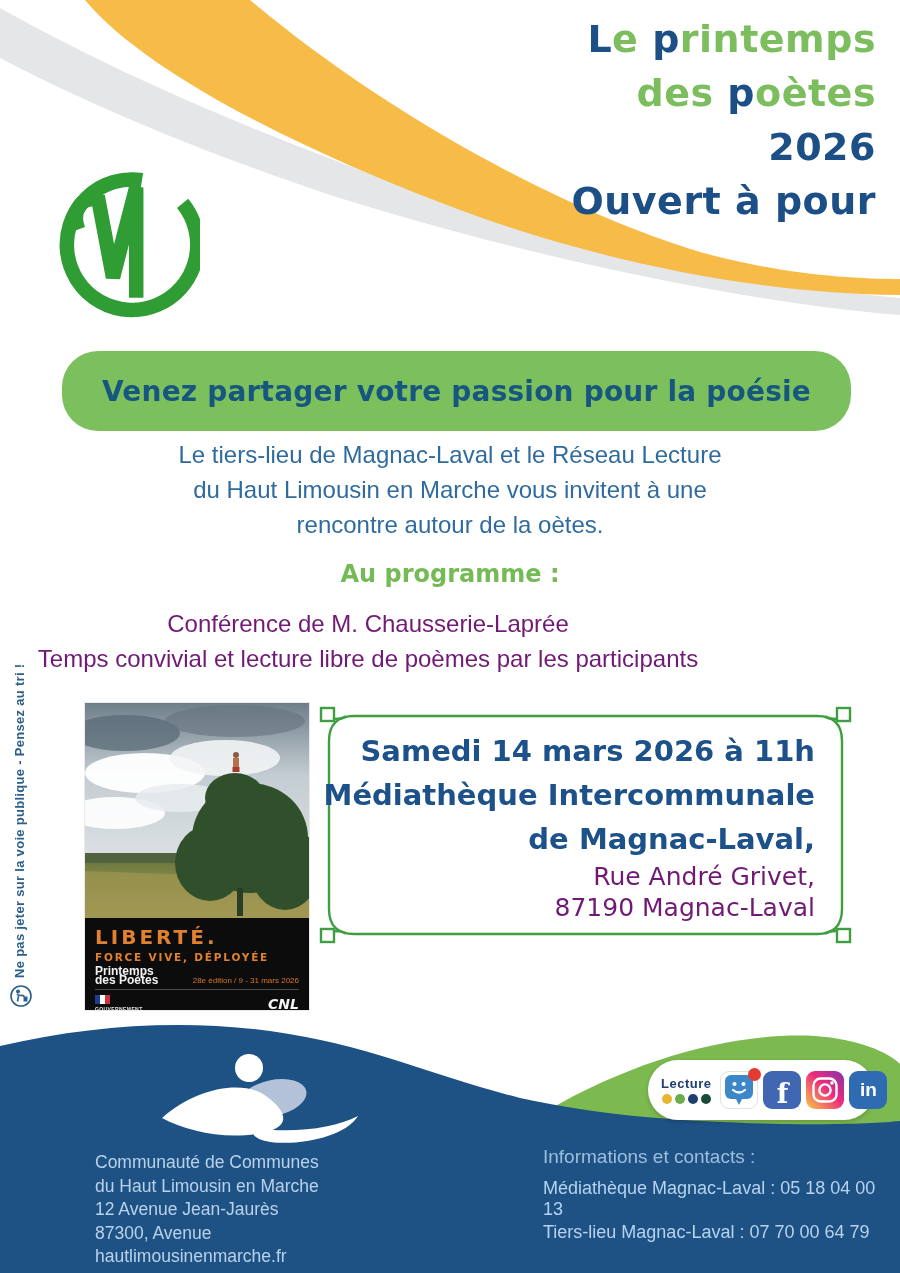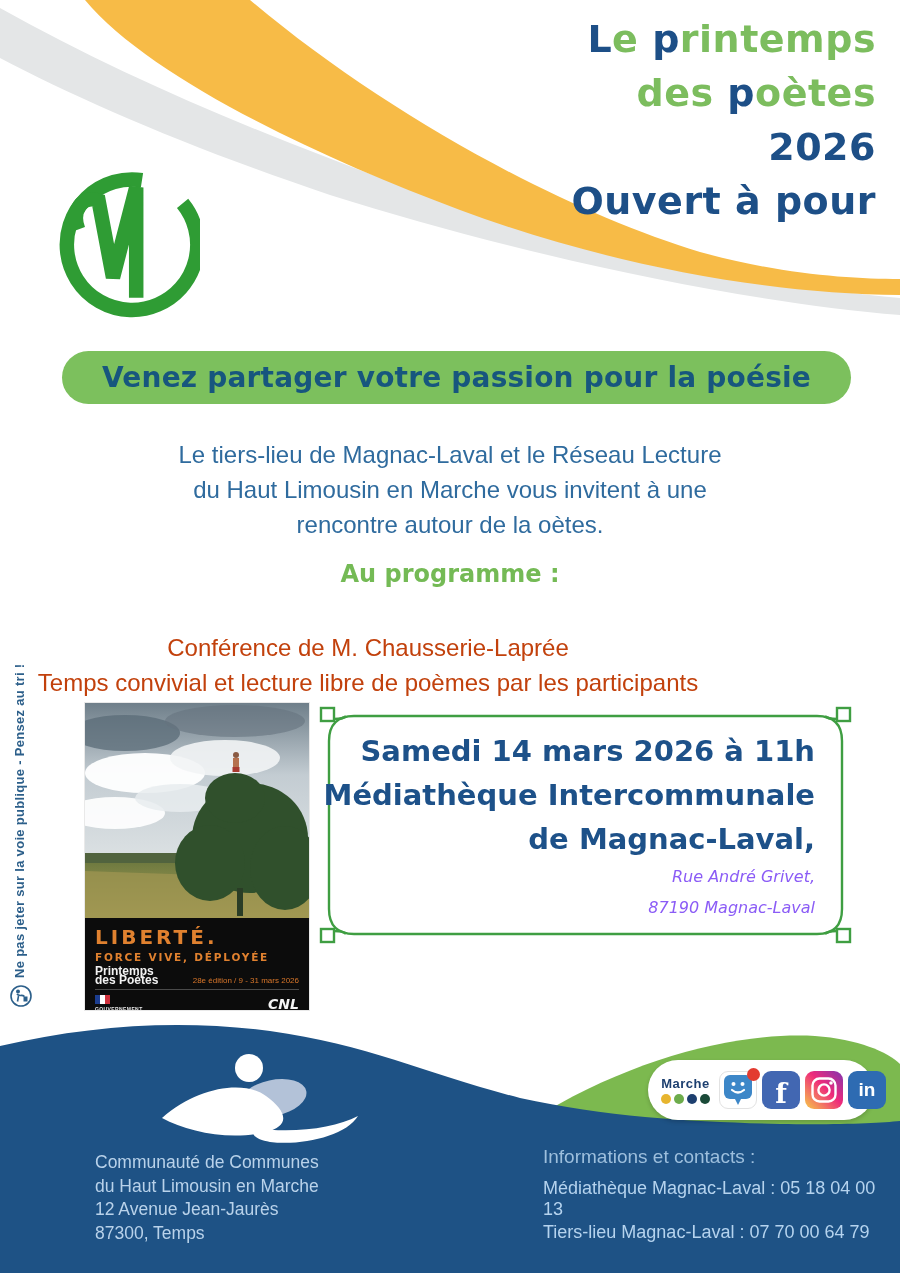--- a/index.html
+++ b/index.html
@@ -20,40 +20,40 @@
   
   .title {
     position:absolute; top:12px; right:24px; text-align:right;
     font-family:"DejaVu Sans", sans-serif; font-weight:bold;
     font-size:38px; line-height:54px; color:#1d4f87; letter-spacing:.5px;
   }
   .title .grn { color:#7cbd5e; }
 
   
   .banner {
-    position:absolute; left:62px; top:351px; width:789px; height:53px;
+    position:absolute; left:62px; top:351px; width:789px; height:80px;
     background:#7cc05d; border-radius:36px;
     display:flex; align-items:center; justify-content:center;
     font-family:"DejaVu Sans", sans-serif; font-weight:bold;
     font-size:28px; color:#17567e; letter-spacing:.2px;
   }
 
   
   .intro {
     position:absolute; top:437px; left:0; width:900px; text-align:center;
     font-size:24px; line-height:35px; color:#2f6b9e;
   }
   .programme-heading {
     position:absolute; top:560px; left:0; width:900px; text-align:center;
     font-family:"DejaVu Sans", sans-serif; font-weight:bold;
     font-size:24px; color:#74ba55;
   }
   .program-lines {
-    position:absolute; top:630px; left:0; width:736px; text-align:center;
-    font-size:24px; line-height:35px; color:#c2410c;
+    position:absolute; top:606px; left:0; width:736px; text-align:center;
+    font-size:24px; line-height:35px; color:#701a75;
   }
 
   
   .side-note {
     position:absolute; left:12px; top:978px;
     transform:rotate(-90deg); transform-origin:0 0;
     white-space:nowrap; font-size:13px; font-weight:bold;
     color:#2c5f8a; letter-spacing:.3px;
   }
   .tidy-icon { position:absolute; left:9px; top:984px; width:24px; height:24px; }
@@ -85,21 +85,21 @@
   .gov-word { font-size:5px; font-weight:bold; color:#e8e8e8; letter-spacing:.4px; }
   .cnl { font-family:"DejaVu Sans", sans-serif; font-weight:bold; font-style:italic;
          font-size:14px; color:#f5f5f5; }
 
   
   .event-box { position:absolute; left:318px; top:705px; width:535px; height:240px; }
   .event-frame { position:absolute; inset:0; }
   .event-text { position:absolute; top:24px; right:38px; text-align:right;
                 font-family:"DejaVu Sans", sans-serif; color:#1d5189; }
   .event-bold { font-weight:bold; font-size:29px; line-height:44px; }
-  .event-italic { font-style:italic; font-size:16px; line-height:31px; color:#8b5cf6; }
+  .event-italic { font-size:25px; line-height:31px; color:#701a75; }
 
   
   .footer { position:absolute; left:0; top:1020px; width:900px; height:253px; }
   .footer-waves { position:absolute; top:0; left:0; }
   .footer-logo { position:absolute; left:150px; top:22px; }
   .footer-org {
     position:absolute; left:95px; top:131px;
     font-size:17.5px; line-height:23.5px; color:#b9d2ea;
   }
   .footer-contacts { position:absolute; left:543px; top:126px; color:#abcdea; }
@@ -277,32 +277,33 @@
       <ellipse cx="123" cy="56" rx="34" ry="18" fill="#b3c2d8" transform="rotate(-12 123 56)"></ellipse>
       <circle cx="99" cy="26" r="14" fill="#ffffff"></circle>
       <path d="M 12,76 C 48,44 95,38 116,54 C 138,70 140,84 116,90 C 80,99 38,90 12,76 Z" fill="#ffffff"></path>
       <path d="M 104,86 C 144,92 184,86 208,74 C 196,94 152,104 120,100 C 106,98 100,92 104,86 Z" fill="#ffffff"></path>
     </svg>
 
     <div class="footer-org">
       <div>Communauté de Communes</div>
       <div>du Haut Limousin en Marche</div>
       <div>12 Avenue Jean-Jaurès</div>
-      <div>87300, Temps</div>
+      <div>87300, Avenue</div>
+      <div>hautlimousinenmarche.fr</div>
     </div>
 
     <div class="footer-contacts">
       <div class="contacts-heading">Informations et contacts :</div>
       <div class="contacts-line">Médiathèque Magnac-Laval : 05 18 04 00 13</div>
       <div class="contacts-line" style="margin-top:2px">Tiers-lieu Magnac-Laval : 07 70 00 64 79</div>
     </div>
 
     <div class="social-pill">
       <div class="cchlem">
-        <div class="cchlem-label">Marche</div>
+        <div class="cchlem-label">Lecture</div>
         <div class="dots">
           <span class="dot dot1"></span>
           <span class="dot dot2"></span>
           <span class="dot dot3"></span>
           <span class="dot dot4"></span>
         </div>
       </div>
       <div class="icons">
         <div class="sicon sicon-im">
           <svg width="30" height="32" viewBox="0 0 30 32">

